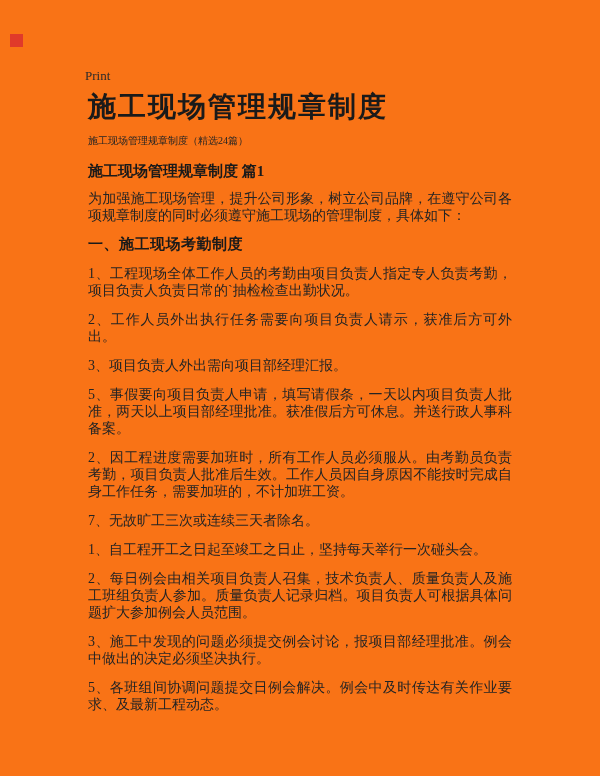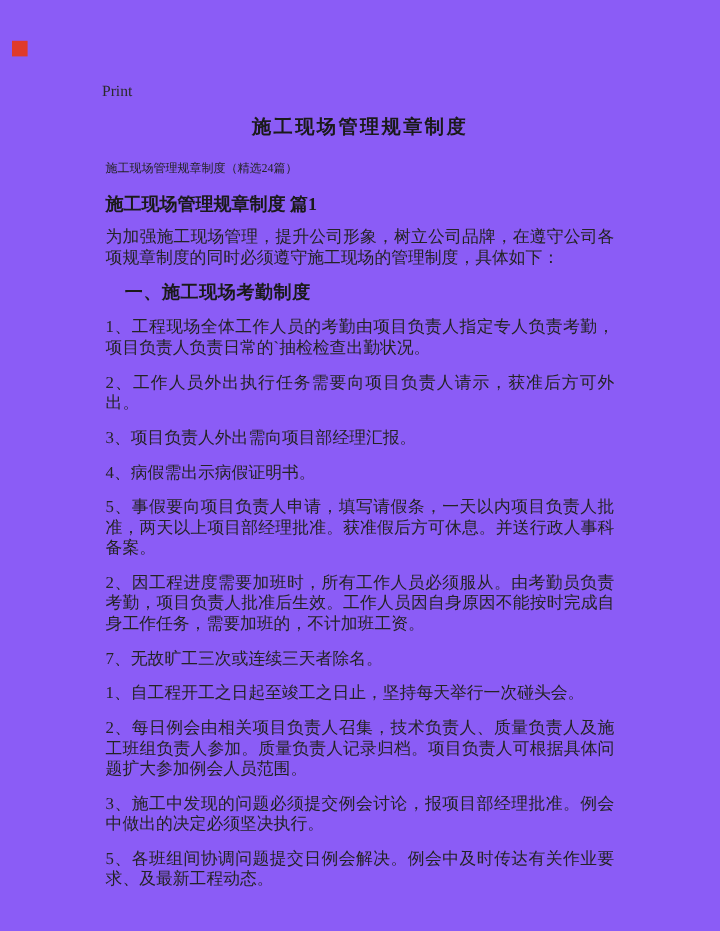--- a/index.html
+++ b/index.html
@@ -4,21 +4,21 @@
 <style>
   html, body {
     margin: 0;
     padding: 0;
     background: #ffffff;
   }
   .page {
     position: relative;
     width: 600px;
     height: 776px;
-    background: #8b5cf6;
+    background: #f97316;
     overflow: hidden;
     font-family: "Liberation Serif", "DejaVu Serif", serif;
     color: #1f1f1f;
   }
   .red-square {
     position: absolute;
     left: 10px;
     top: 34px;
     width: 13px;
     height: 13px;
@@ -34,43 +34,42 @@
     cursor: pointer;
   }
   .flow {
     position: absolute;
     left: 88px;
     top: 94px;
     width: 424px;
   }
   .doc-title {
     margin: 0 0 13px 0;
-    text-align: center;
-    font-size: 16px;
+    font-size: 28px;
     line-height: 26px;
     font-weight: 700;
     letter-spacing: 2px;
     color: #1a1a1a;
   }
   .subtitle {
     margin: 0 0 13px 0;
     font-size: 10px;
     line-height: 16px;
     color: #242424;
   }
   .article-heading {
     margin: 0 0 10px 0;
     font-size: 15px;
     line-height: 18px;
     font-weight: 700;
     color: #1a1a1a;
     font-family: Liberation Serif, serif;
   }
   .section-heading {
-    margin: 2px 0 12px 16px;
+    margin: 2px 0 12px 0;
     font-size: 15px;
     line-height: 17px;
     font-weight: 700;
     letter-spacing: 0.5px;
     color: #1a1a1a;
   }
   .para {
     margin: 0 0 12px 0;
     font-size: 14px;
     line-height: 17px;
@@ -95,21 +94,20 @@
 
     <h2 class="article-heading">施工现场管理规章制度 篇1</h2>
 
     <p class="para">为加强施工现场管理，提升公司形象，树立公司品牌，在遵守公司各项规章制度的同时必须遵守施工现场的管理制度，具体如下：</p>
 
     <h3 class="section-heading">一、施工现场考勤制度</h3>
 
     <p class="para">1、工程现场全体工作人员的考勤由项目负责人指定专人负责考勤，项目负责人负责日常的`抽检检查出勤状况。</p>
     <p class="para">2、工作人员外出执行任务需要向项目负责人请示，获准后方可外出。</p>
     <p class="para">3、项目负责人外出需向项目部经理汇报。</p>
-    <p class="para">4、病假需出示病假证明书。</p>
     <p class="para">5、事假要向项目负责人申请，填写请假条，一天以内项目负责人批准，两天以上项目部经理批准。获准假后方可休息。并送行政人事科备案。</p>
     <p class="para">2、因工程进度需要加班时，所有工作人员必须服从。由考勤员负责考勤，项目负责人批准后生效。工作人员因自身原因不能按时完成自身工作任务，需要加班的，不计加班工资。</p>
     <p class="para">7、无故旷工三次或连续三天者除名。</p>
 
 
     <p class="para">1、自工程开工之日起至竣工之日止，坚持每天举行一次碰头会。</p>
     <p class="para">2、每日例会由相关项目负责人召集，技术负责人、质量负责人及施工班组负责人参加。质量负责人记录归档。项目负责人可根据具体问题扩大参加例会人员范围。</p>
     <p class="para">3、施工中发现的问题必须提交例会讨论，报项目部经理批准。例会中做出的决定必须坚决执行。</p>
     <p class="para">5、各班组间协调问题提交日例会解决。例会中及时传达有关作业要求、及最新工程动态。</p>
 

